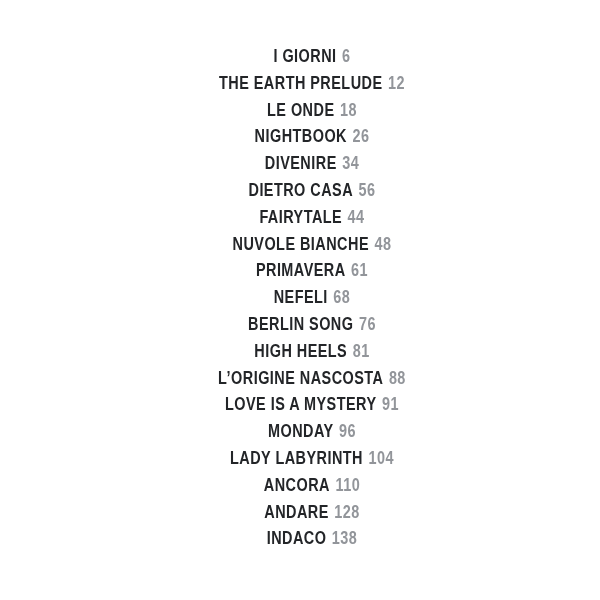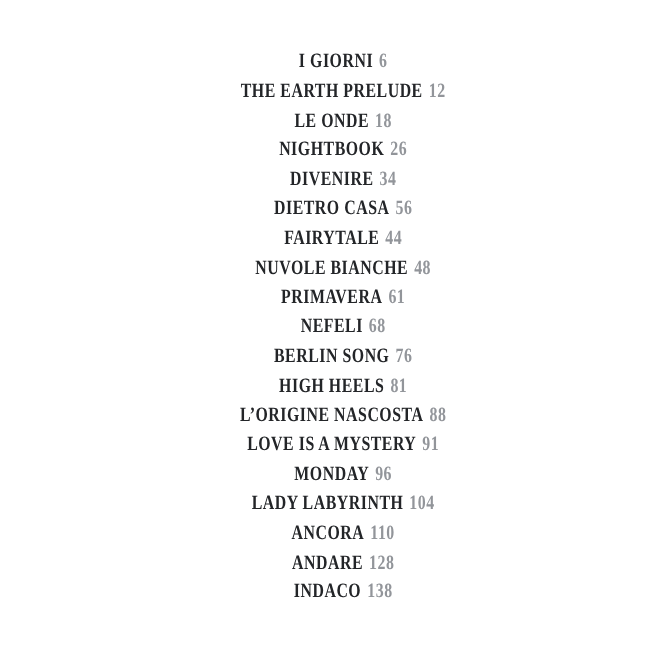--- a/index.html
+++ b/index.html
@@ -11,21 +11,20 @@
     width: 600px;
     height: 600px;
     position: relative;
     overflow: hidden;
     font-family: "Liberation Sans", sans-serif;
   }
   .page {
     position: absolute;
     inset: 0;
     background: var(--background, #ffffff);
-    font-family: Liberation Serif, serif;
   }
   .toc {
     position: absolute;
     top: 43px;
     left: 12px;            
     width: 600px;
   }
   .toc-row {
     height: 26.8px;
     line-height: 26.8px;

